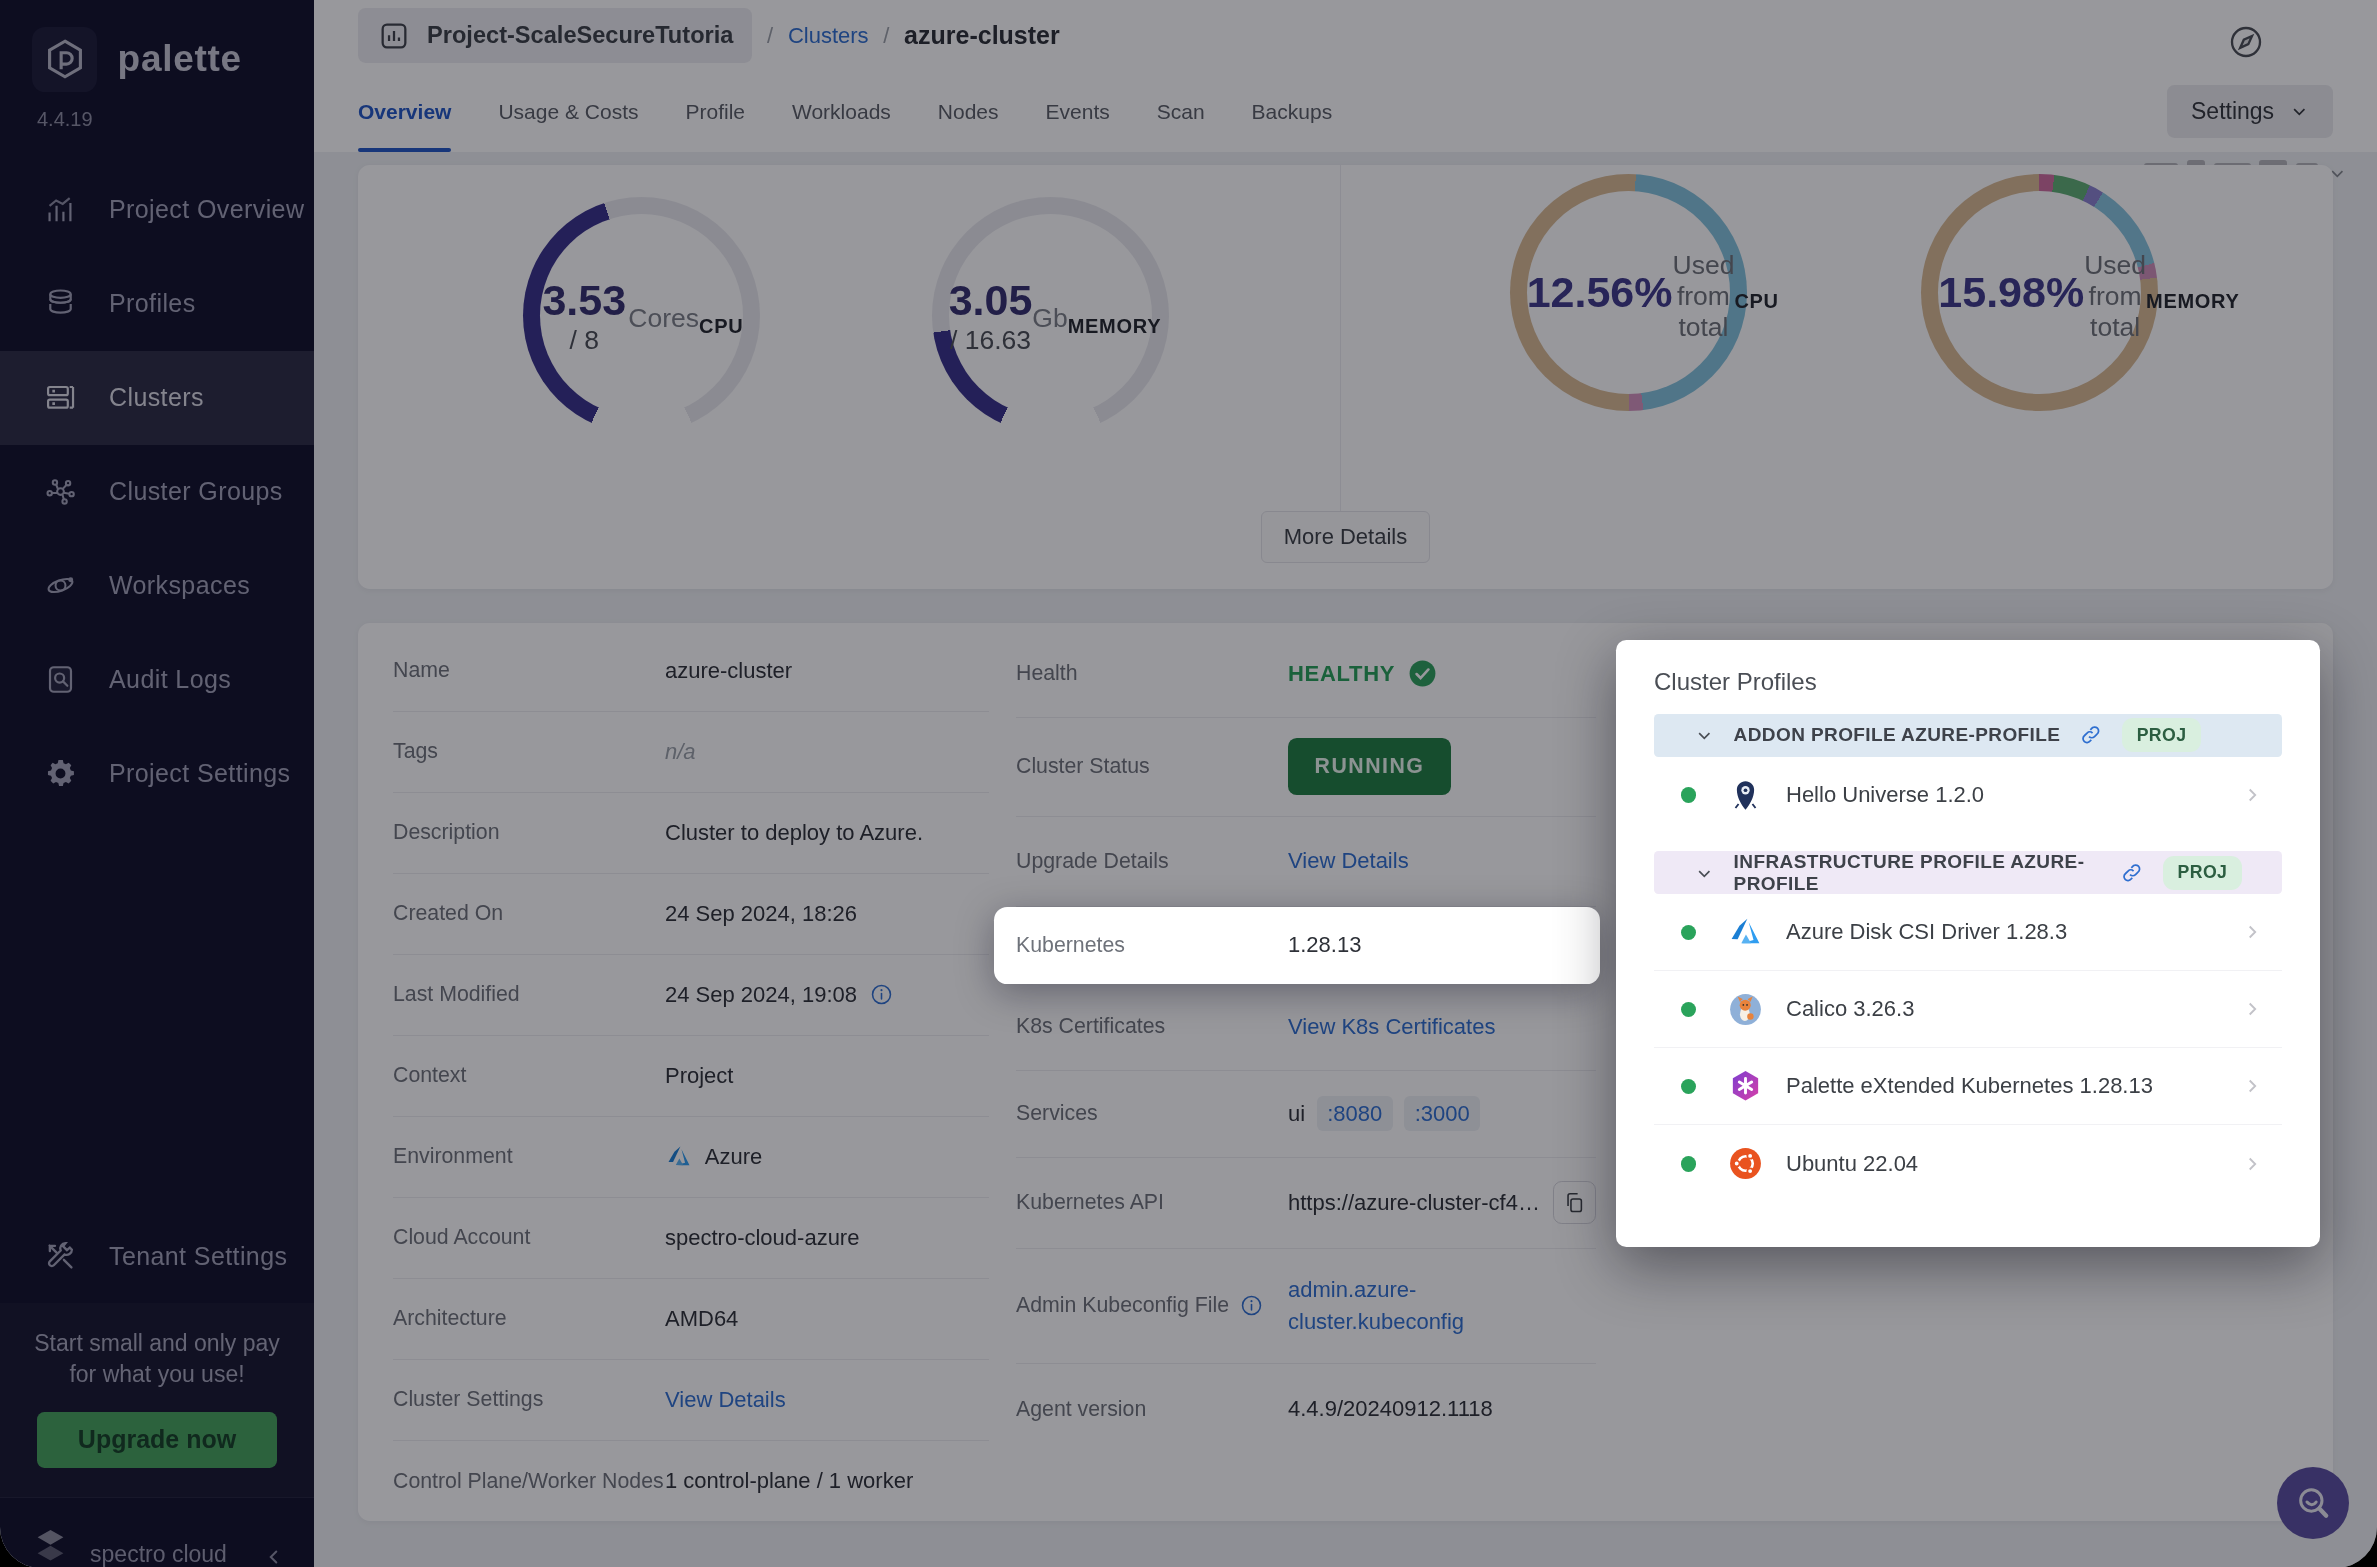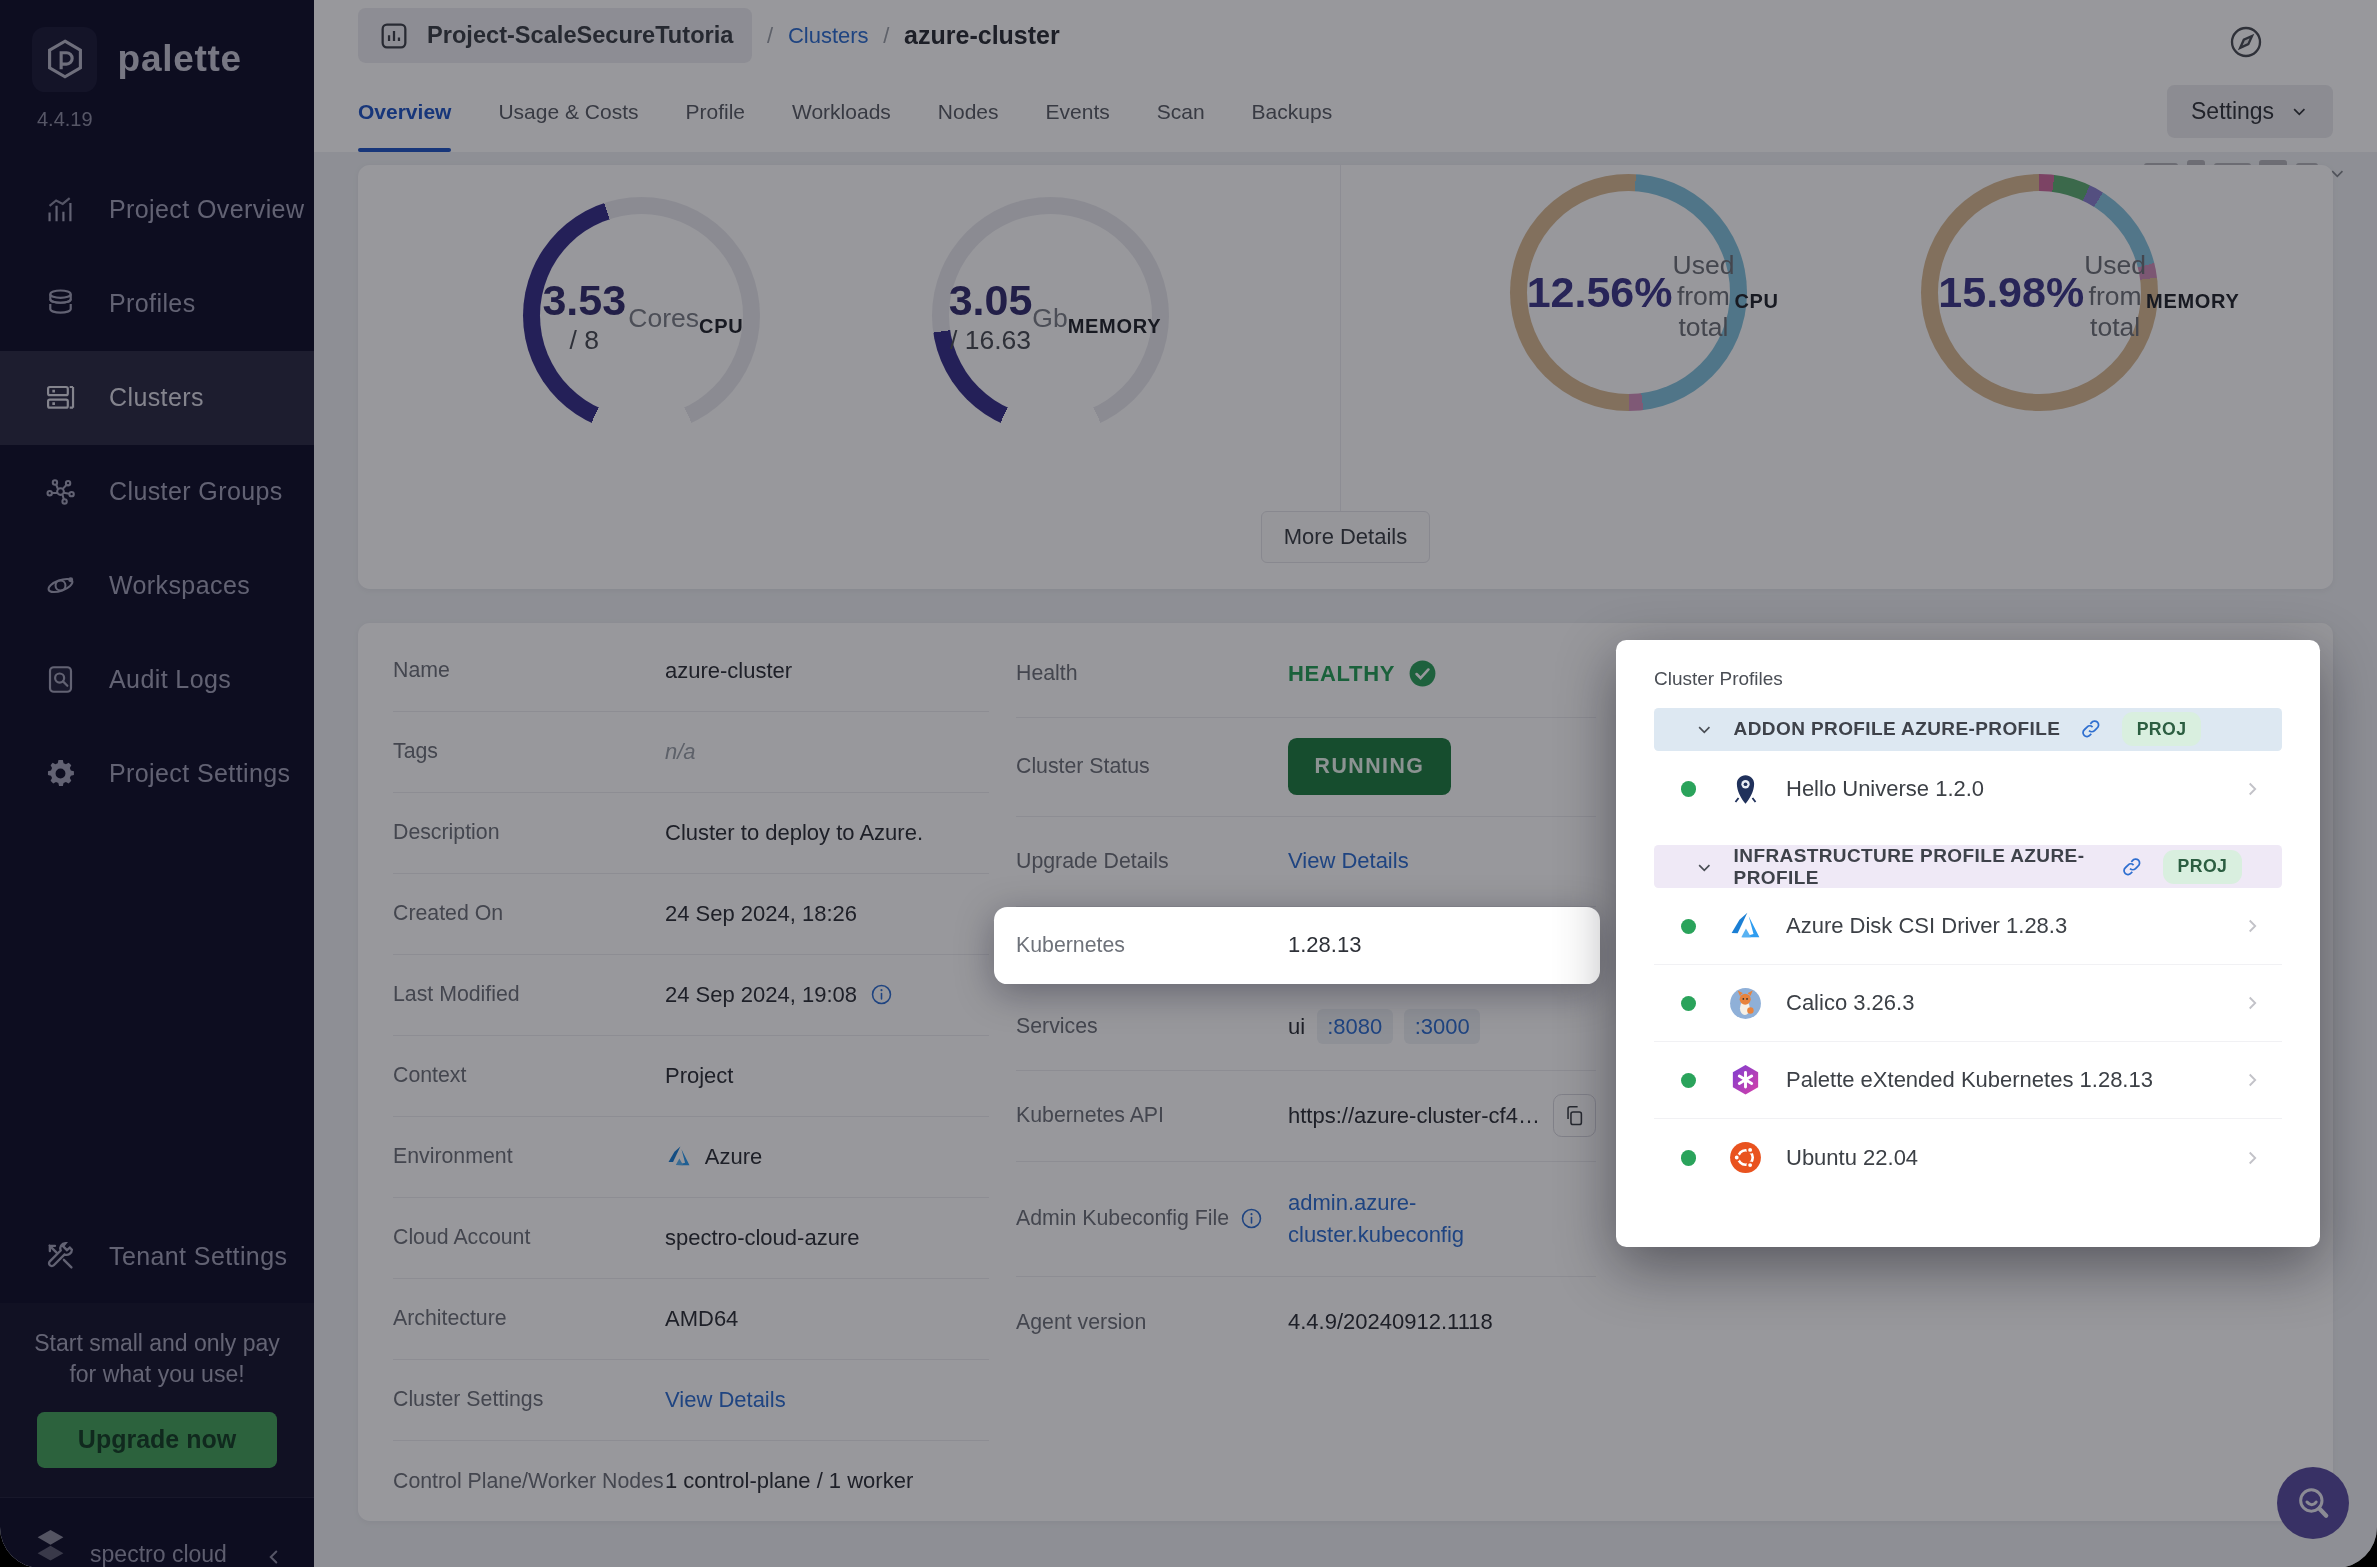--- a/index.html
+++ b/index.html
@@ -107,21 +107,21 @@
       display:grid;place-items:center;cursor:pointer;flex:none;}
   .copy-btn svg{width:25px;height:25px;}
   .kubeconfig-val{width:243px;line-height:1.45;word-break:break-word;}
   .spotlight{position:relative;z-index:60;background:#fff;border-radius:13.2px;
       box-shadow:0 8.8px 37px rgba(10,10,30,.35);border-bottom:none !important;
       margin-left:-22px;padding-left:22px;margin-right:-4.4px;padding-right:4.4px;}
 
   
   .profiles-panel{position:absolute;left:1616px;top:640px;width:704px;height:607px;background:#fff;border-radius:10.3px;
       box-shadow:0 19px 59px rgba(8,8,20,.45);z-index:60;padding:28px 38px 0 38px;}
-  .panel-title{font-size:19px;color:#4a4e55;}
+  .panel-title{font-size:24px;color:#4a4e55;}
   .section{margin-top:17.7px;}
   .section-header{height:43px;display:flex;align-items:center;gap:19px;padding:0 40px;border-radius:4.4px;
       font-size:19px;font-weight:700;color:#3e424a;letter-spacing:0.4px;cursor:pointer;}
   .section-header.blue{background:#dde8f2;}
   .section-header.purple{background:#efe9f6;}
   .section-header .chev svg{width:20.6px;height:20.6px;color:#4a4e55;}
   .section-header .lnk svg{width:23.6px;height:23.6px;}
   .proj-badge{background:#d9efdf;color:#2c5e41;font-size:17.7px;font-weight:700;padding:6.6px 14.7px;border-radius:11px;letter-spacing:0.4px;}
   .profile-row{height:77px;display:flex;align-items:center;padding:0 19px 0 26.5px;border-bottom:0.7px solid #f1f1f4;cursor:pointer;}
   .profile-row:last-child{border-bottom:none;}
@@ -495,20 +495,26 @@
                 <span class="linky">View Details</span>
               </span>
             </div>
             <div class="drow spotlight" style="min-height:77px">
               <span class="dlabel">Kubernetes</span>
               <span class="dvalue">
                 <span>1.28.13</span>
               </span>
             </div>
             <div class="drow" style="min-height:87px">
+              <span class="dlabel">K8s Certificates</span>
+              <span class="dvalue">
+                <span class="linky">View K8s Certificates</span>
+              </span>
+            </div>
+            <div class="drow" style="min-height:87px">
               <span class="dlabel">Services</span>
               <span class="dvalue">
                 <span class="svc-ui">ui</span>
       <span class="chip">:8080</span>
       <span class="chip">:3000</span>
               </span>
             </div>
             <div class="drow" style="min-height:91px">
               <span class="dlabel">Kubernetes API</span>
               <span class="dvalue">

